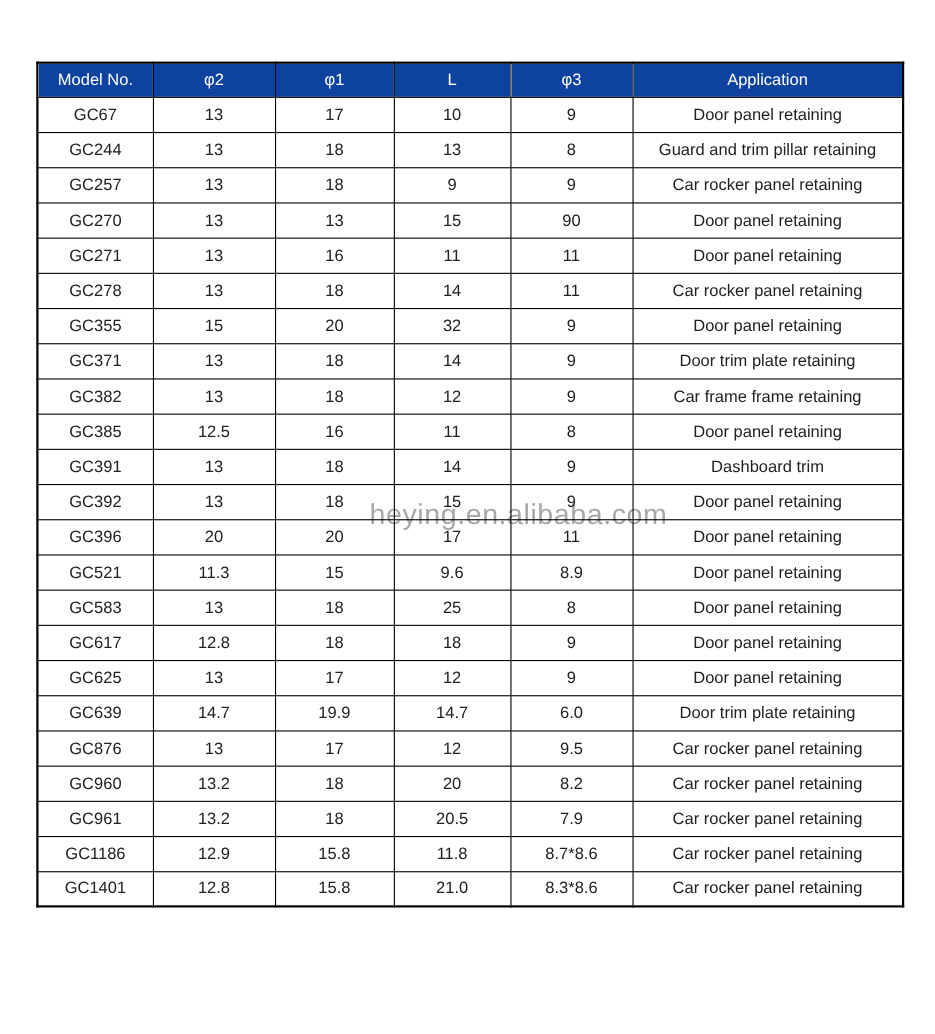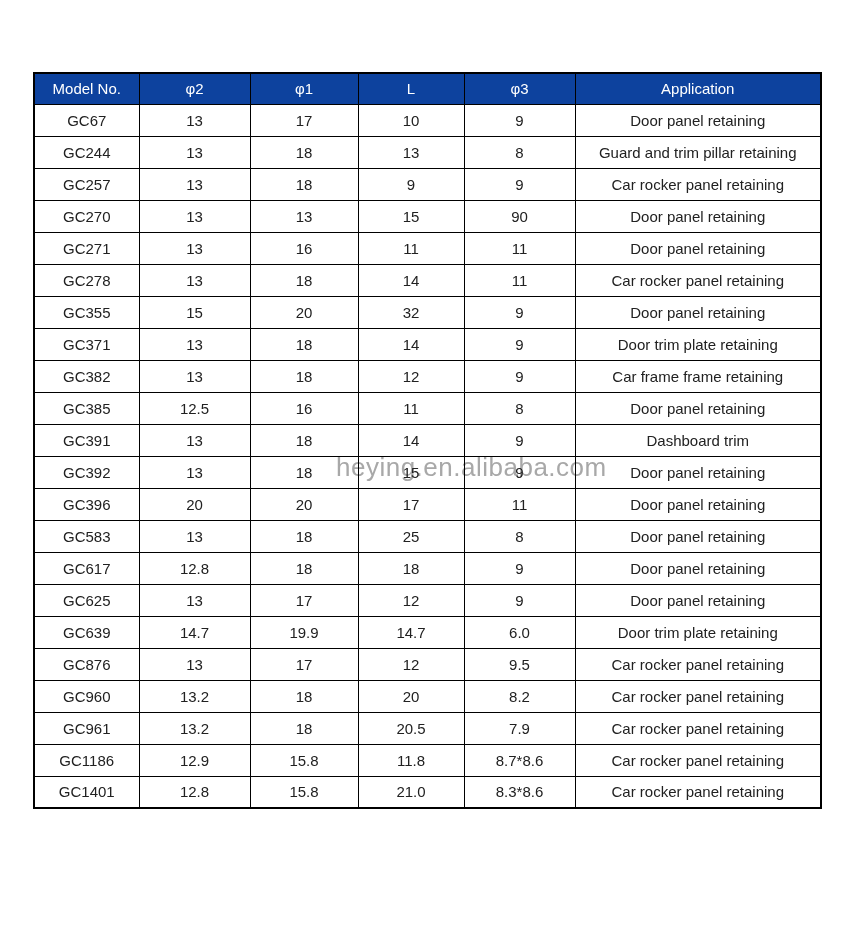--- a/index.html
+++ b/index.html
@@ -19,21 +19,21 @@
     left: 289px; top: 452px;
     font-size: 26px;
     color: #a8a8a8;
     letter-spacing: 0.5px;
     z-index: 0;
     white-space: nowrap;
     margin-left: 47px;
   }
   table.spec {
     position: absolute;
-    left: 33px; top: 72px;
+    left: 33px; top: 56px;
     width: 787px;
     border-collapse: collapse;
     table-layout: fixed;
     z-index: 1;
     border: 2px solid #000000;
   }
   table.spec th, table.spec td {
     border: 1px solid #000000;
     text-align: center;
     vertical-align: middle;
@@ -185,20 +185,28 @@
       </tr>
       <tr>
         <td>GC396</td>
         <td>20</td>
         <td>20</td>
         <td>17</td>
         <td>11</td>
         <td>Door panel retaining</td>
       </tr>
       <tr>
+        <td>GC521</td>
+        <td>11.3</td>
+        <td>15</td>
+        <td>9.6</td>
+        <td>8.9</td>
+        <td>Door panel retaining</td>
+      </tr>
+      <tr>
         <td>GC583</td>
         <td>13</td>
         <td>18</td>
         <td>25</td>
         <td>8</td>
         <td>Door panel retaining</td>
       </tr>
       <tr>
         <td>GC617</td>
         <td>12.8</td>

